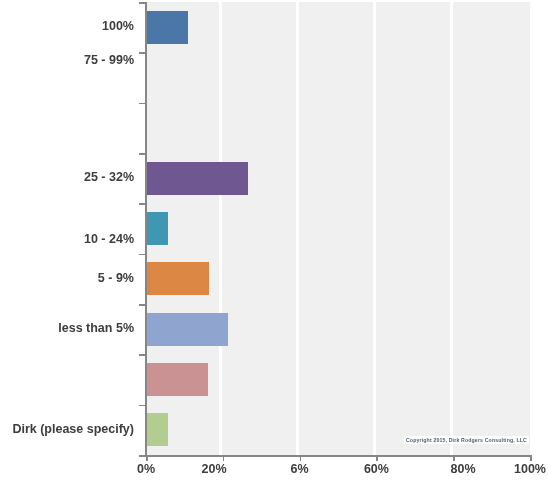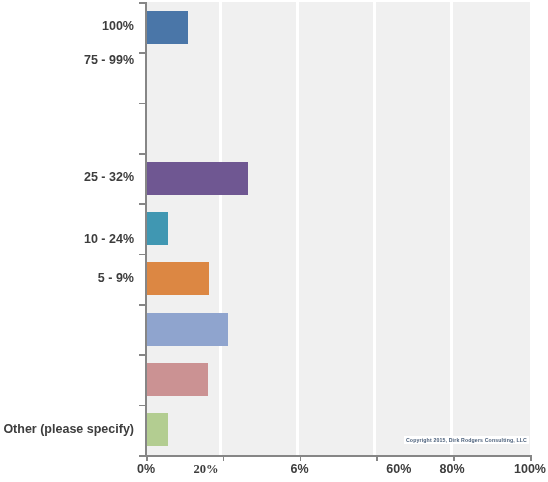--- a/index.html
+++ b/index.html
@@ -153,21 +153,22 @@
 
   <div id="axis-y-line"></div>
   <div id="axis-x-line"></div>
 
   <div id="y-axis-labels">
     <div class="y-label" style="top: 20.1667px;">100%</div>
     <div class="y-label" style="top: 54px;">75 - 99%</div>
     <div class="y-label" style="top: 171.167px;">25 - 32%</div>
     <div class="y-label" style="top: 233px;">10 - 24%</div>
     <div class="y-label" style="top: 272px;">5 - 9%</div>
-    <div class="y-label" style="top: 422.833px;">Other (please specify)</div>
+    <div class="y-label" style="top: 322.167px;">less than 5%</div>
+    <div class="y-label" style="top: 422.833px;">Dirk (please specify)</div>
   </div>
 
   <div id="y-ticks">
       <div class="y-tick" style="top: 2px;"></div>
       <div class="y-tick" style="top: 52.3333px;"></div>
       <div class="y-tick" style="top: 102.667px;"></div>
       <div class="y-tick" style="top: 153px;"></div>
       <div class="y-tick" style="top: 203.333px;"></div>
       <div class="y-tick" style="top: 253.667px;"></div>
       <div class="y-tick" style="top: 304px;"></div>
@@ -179,22 +180,22 @@
   <div id="x-ticks">
       <div class="x-tick" style="left: 146px;"></div>
       <div class="x-tick" style="left: 222.8px;"></div>
       <div class="x-tick" style="left: 299.6px;"></div>
       <div class="x-tick" style="left: 376.4px;"></div>
       <div class="x-tick" style="left: 453.2px;"></div>
       <div class="x-tick" style="left: 530px;"></div>
     </div>
   <div id="x-axis-labels">
     <div class="x-label" style="left: 146px;">0%</div>
-    <div class="x-label" style="left: 206px; font-family: Liberation Serif, serif;">20%</div>
+    <div class="x-label" style="left: 214px;">20%</div>
     <div class="x-label" style="left: 299.6px;">6%</div>
-    <div class="x-label" style="left: 376.4px; text-align: right;">60%</div>
-    <div class="x-label" style="left: 452px;">80%</div>
+    <div class="x-label" style="left: 376.4px;">60%</div>
+    <div class="x-label" style="left: 463px;">80%</div>
     <div class="x-label" style="left: 530px;">100%</div>
   </div>
 
   <div id="copyright-note">Copyright 2015, Dirk Rodgers Consulting, LLC</div>
 
 </div>
 
 </body></html>

